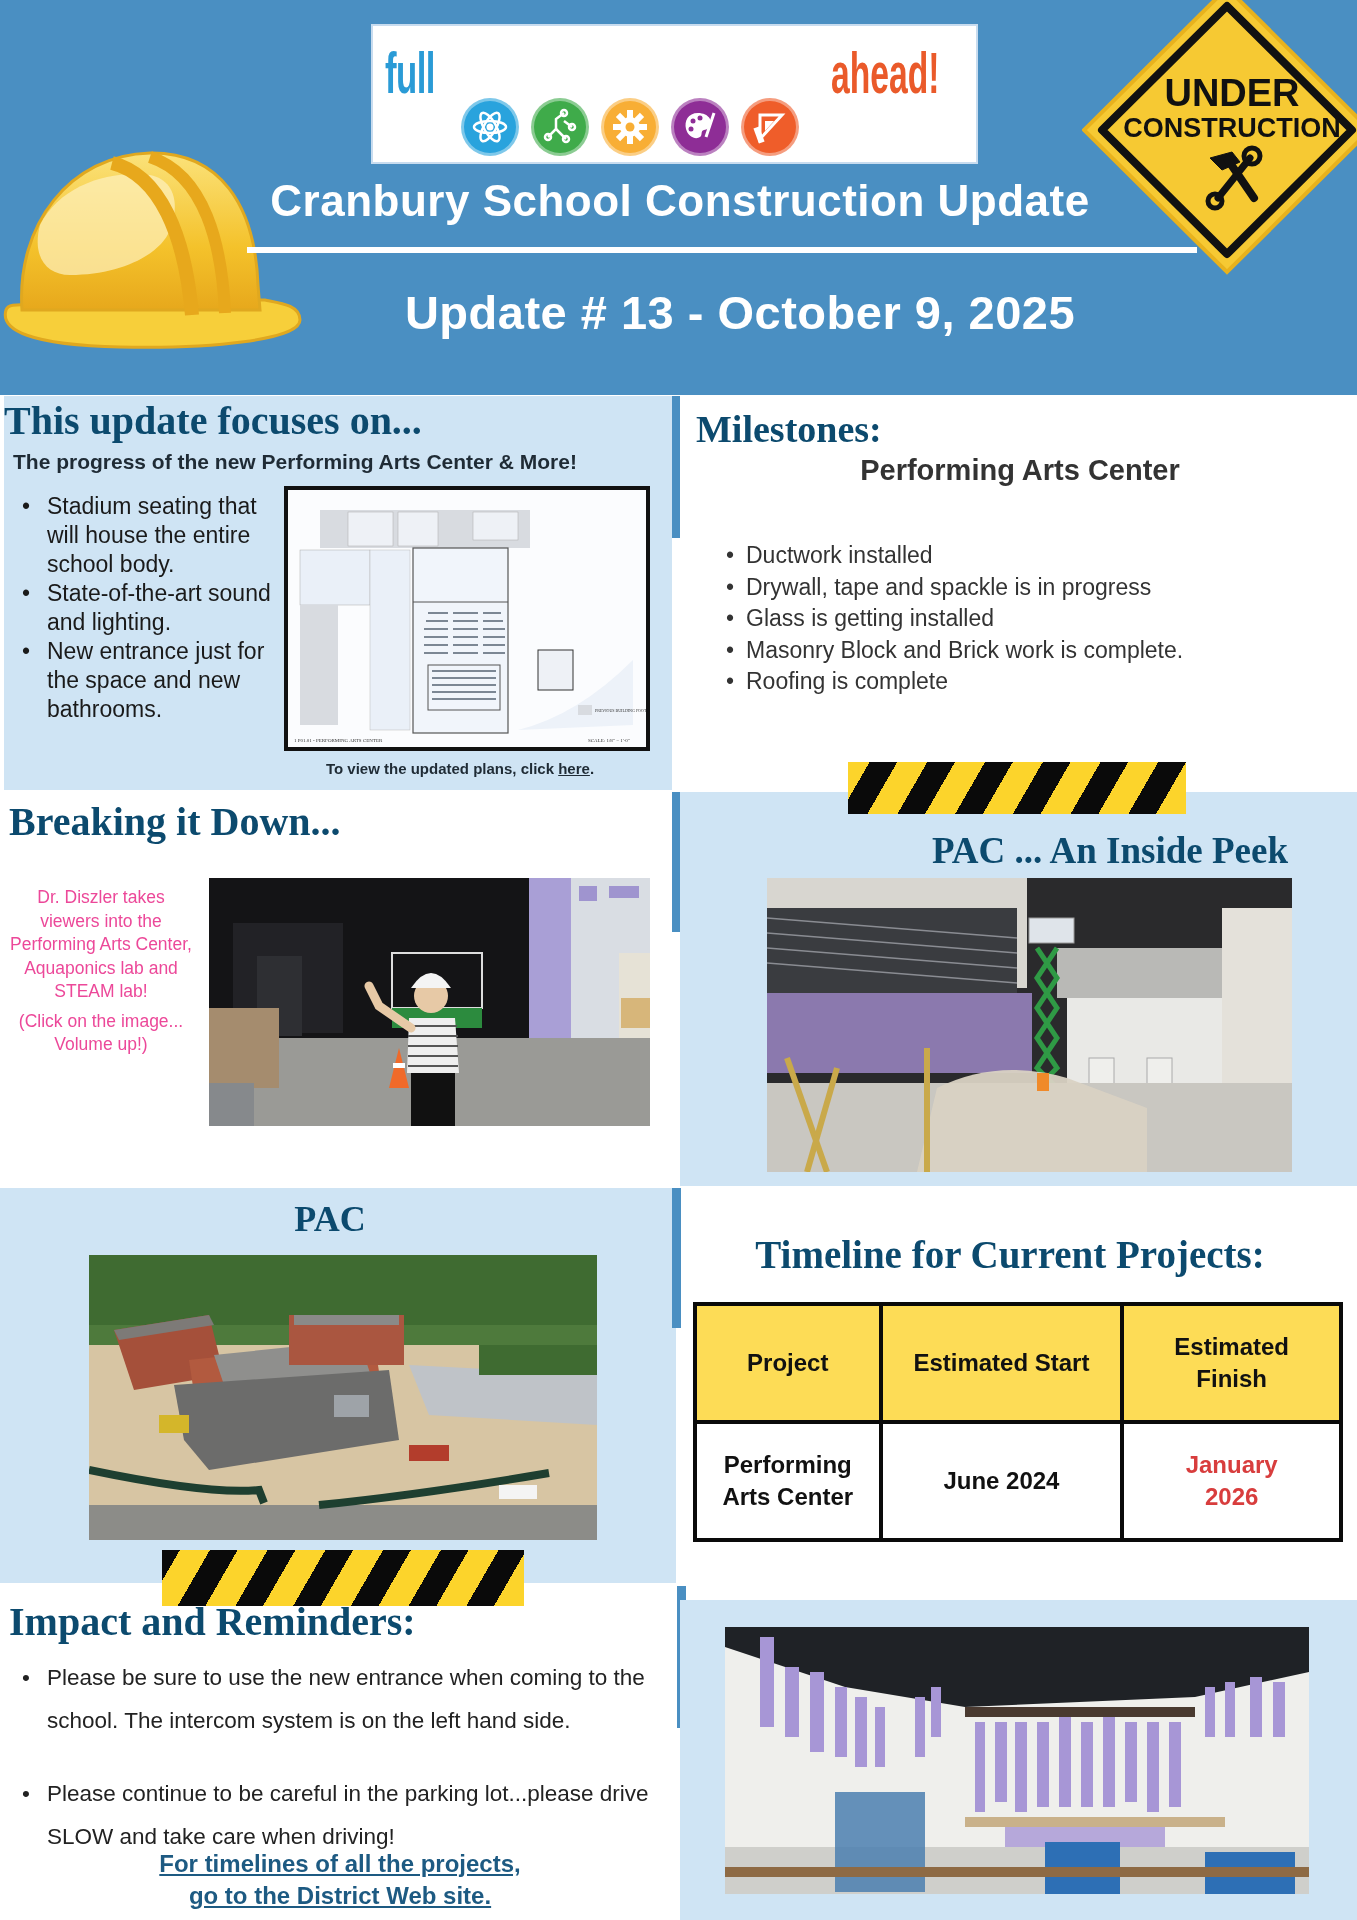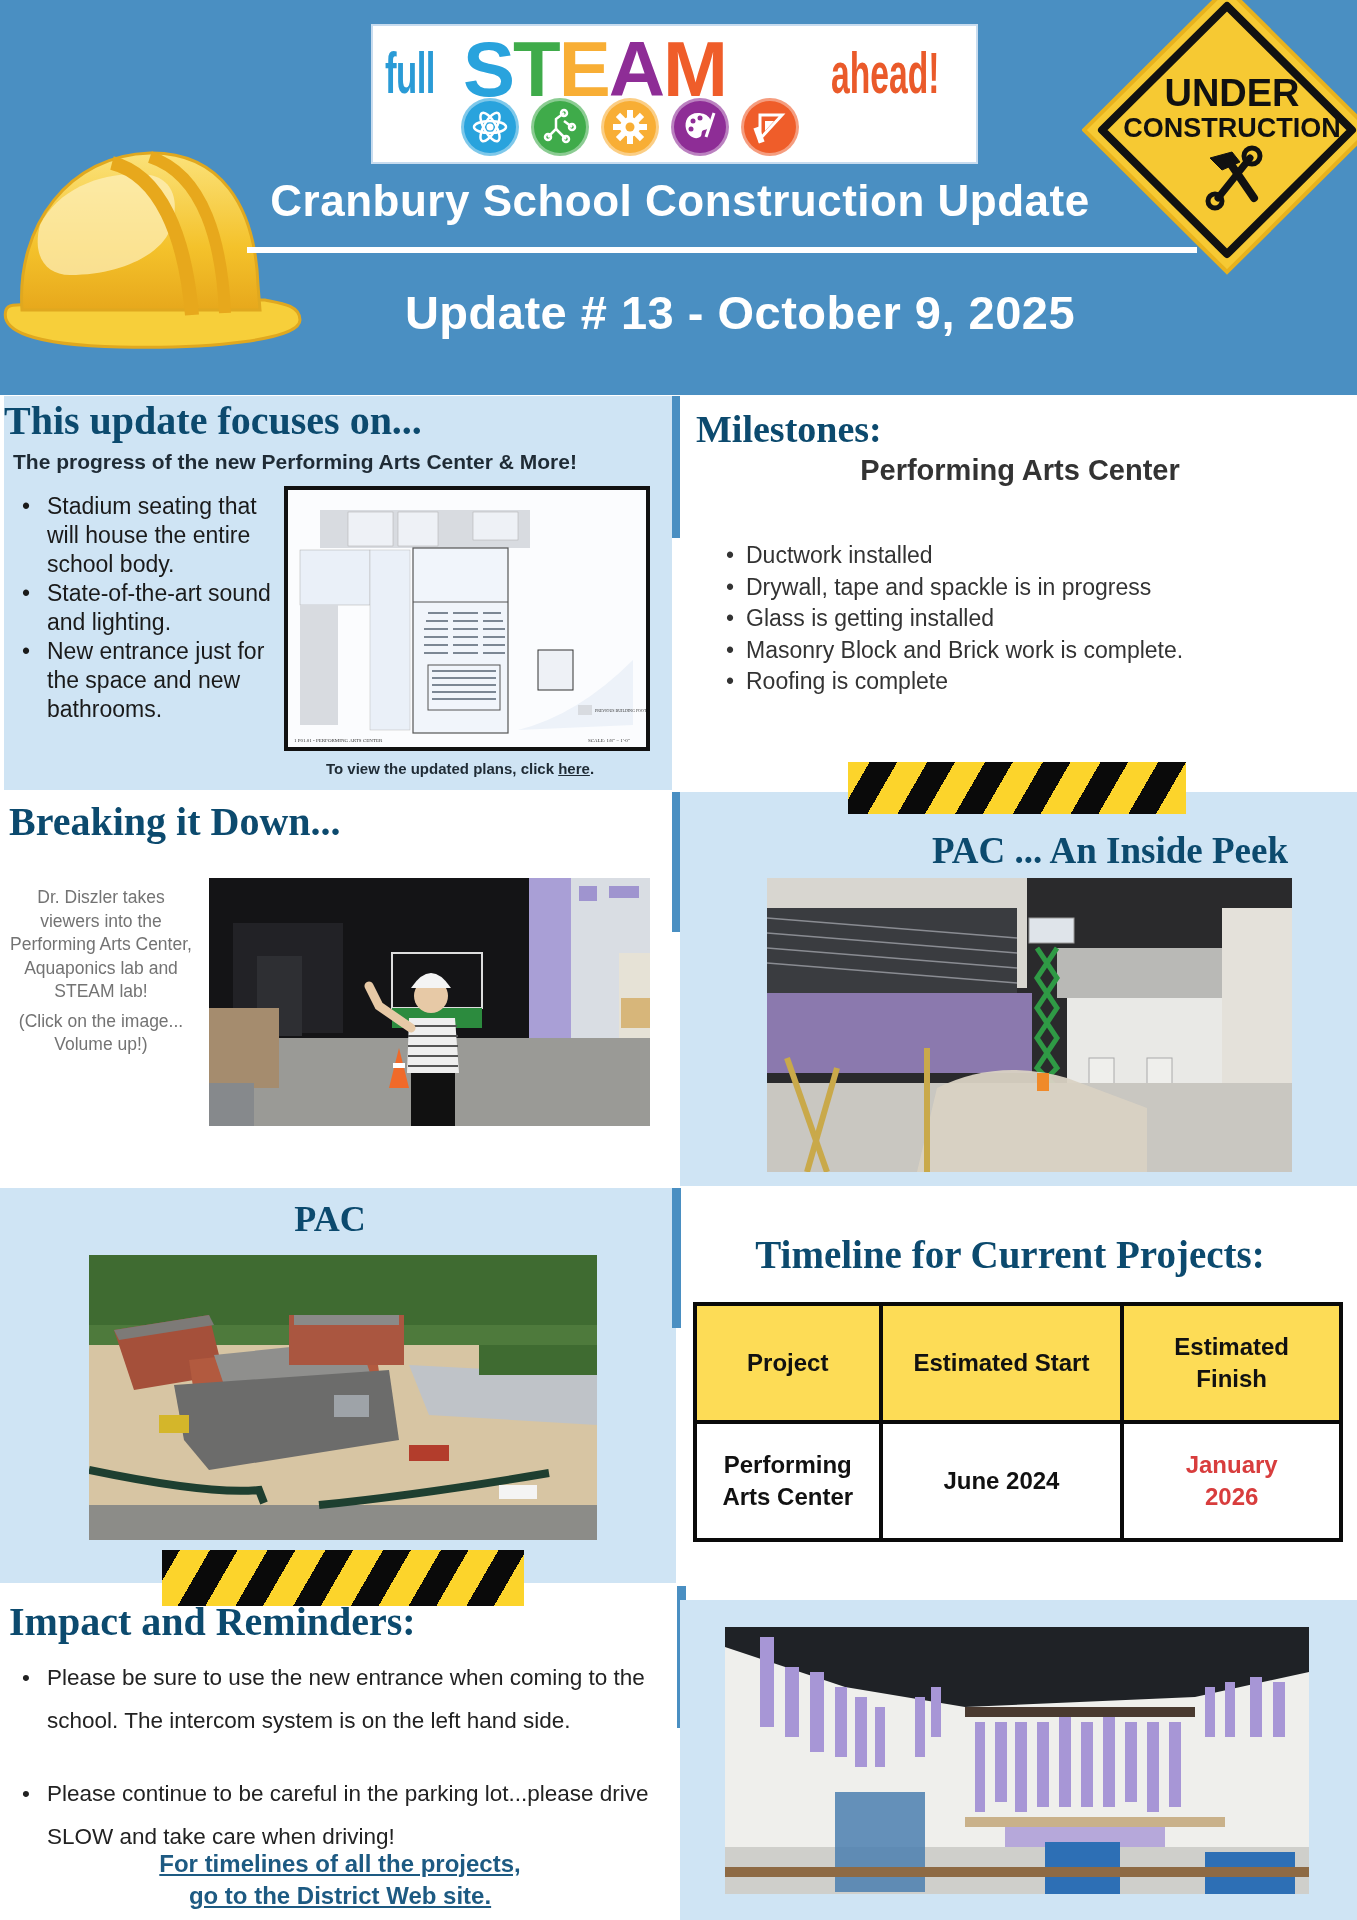--- a/index.html
+++ b/index.html
@@ -52,21 +52,21 @@
   .ms-list li { position: relative; padding-left: 20px; }
   .ms-list li::before { content: "•"; position: absolute; left: 0; top: 0; }
 
   .hazard { background: repeating-linear-gradient(-60deg, #fcd42b 0 26px, #0a0a0a 26px 50px); }
   .hazard-1 { left: 848px; top: 762px; width: 338px; height: 52px; }
   .hazard-2 { left: 162px; top: 1550px; width: 362px; height: 56px; }
 
   
   .bid { left: 0; top: 792px; width: 676px; height: 396px; }
   .bid-title { left: 9px; top: 798px; font-size: 40px; }
-  .bid-text { left: 6px; top: 886px; width: 190px; text-align: center; font-size: 17.5px; line-height: 23.5px; color: #737373; }
+  .bid-text { left: 6px; top: 886px; width: 190px; text-align: center; font-size: 17.5px; line-height: 23.5px; color: #ec4899; }
   .photo-1 { left: 209px; top: 878px; width: 441px; height: 248px; overflow: hidden; background: #1a1a1a; cursor: pointer; }
 
   
   .peek { left: 680px; top: 792px; width: 677px; height: 394px; }
   .peek-title { left: 768px; top: 829px; width: 520px; text-align: right; font-size: 37px; }
   .photo-2 { left: 767px; top: 878px; width: 525px; height: 294px; overflow: hidden; background: #333; }
 
   
   .pac { left: 0; top: 1188px; width: 676px; height: 395px; }
   .pac-title { left: 0; top: 1198px; width: 660px; text-align: center; font-size: 36px; }
@@ -90,23 +90,20 @@
   .photo-panel { left: 680px; top: 1600px; width: 677px; height: 320px; }
   .photo-4 { left: 725px; top: 1627px; width: 584px; height: 267px; overflow: hidden; background: #eeeeea; }
 </style>
 </head>
 <body>
 
 <div class="abs header"></div>
 
 <div class="abs logo-box">
   <div class="logo-word logo-full">full</div>
-  <div class="logo-word logo-steam">
-    <span style="color:#29a3dd">S</span><span style="color:#3fab4a">T</span><span style="color:#f8ae35">E</span><span style="color:#8e2d96">A</span><span style="color:#ef5d2a">M</span>
-  </div>
   <div class="logo-word logo-ahead">ahead!</div>
   <div class="logo-icons">
     <div class="logo-icon" style="background:#29a3dd">
       <svg width="40" height="40" viewBox="0 0 40 40">
           <g fill="none" stroke="#fff" stroke-width="2.5">
             <ellipse cx="20" cy="20" rx="16" ry="6"></ellipse>
             <ellipse cx="20" cy="20" rx="16" ry="6" transform="rotate(60 20 20)"></ellipse>
             <ellipse cx="20" cy="20" rx="16" ry="6" transform="rotate(-60 20 20)"></ellipse>
           </g>
           <circle cx="20" cy="20" r="3.5" fill="#fff"></circle>

